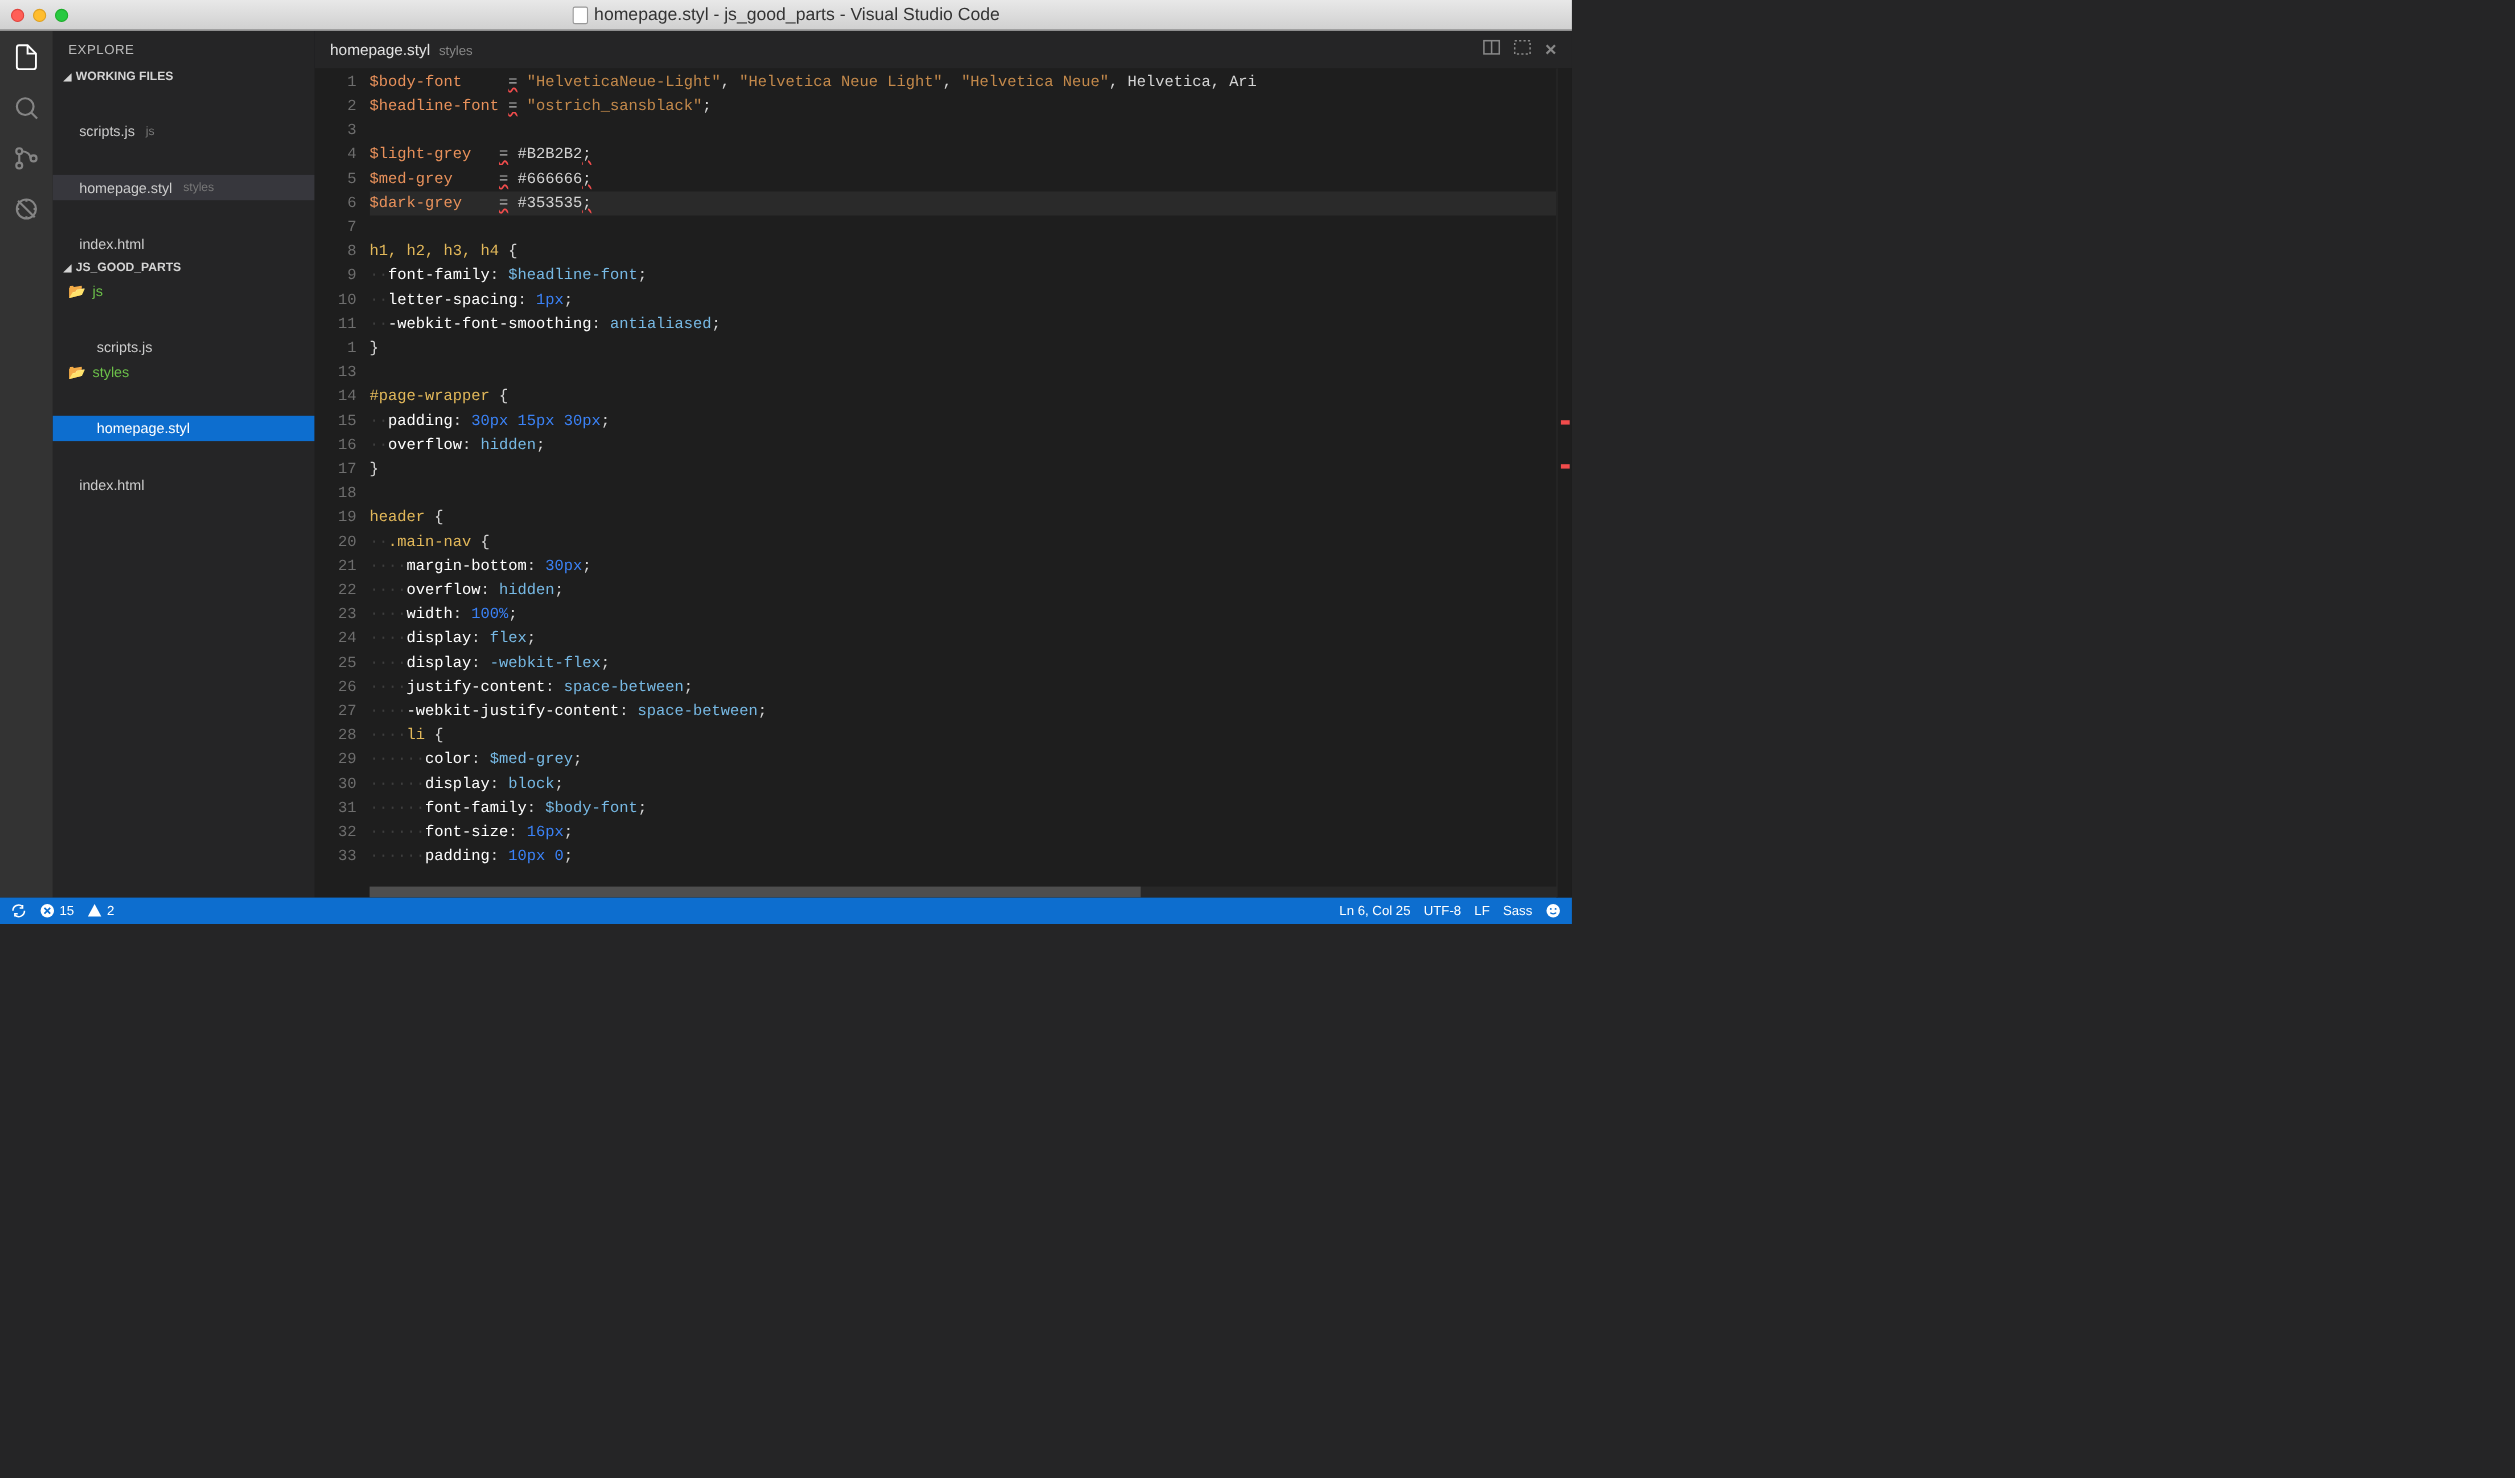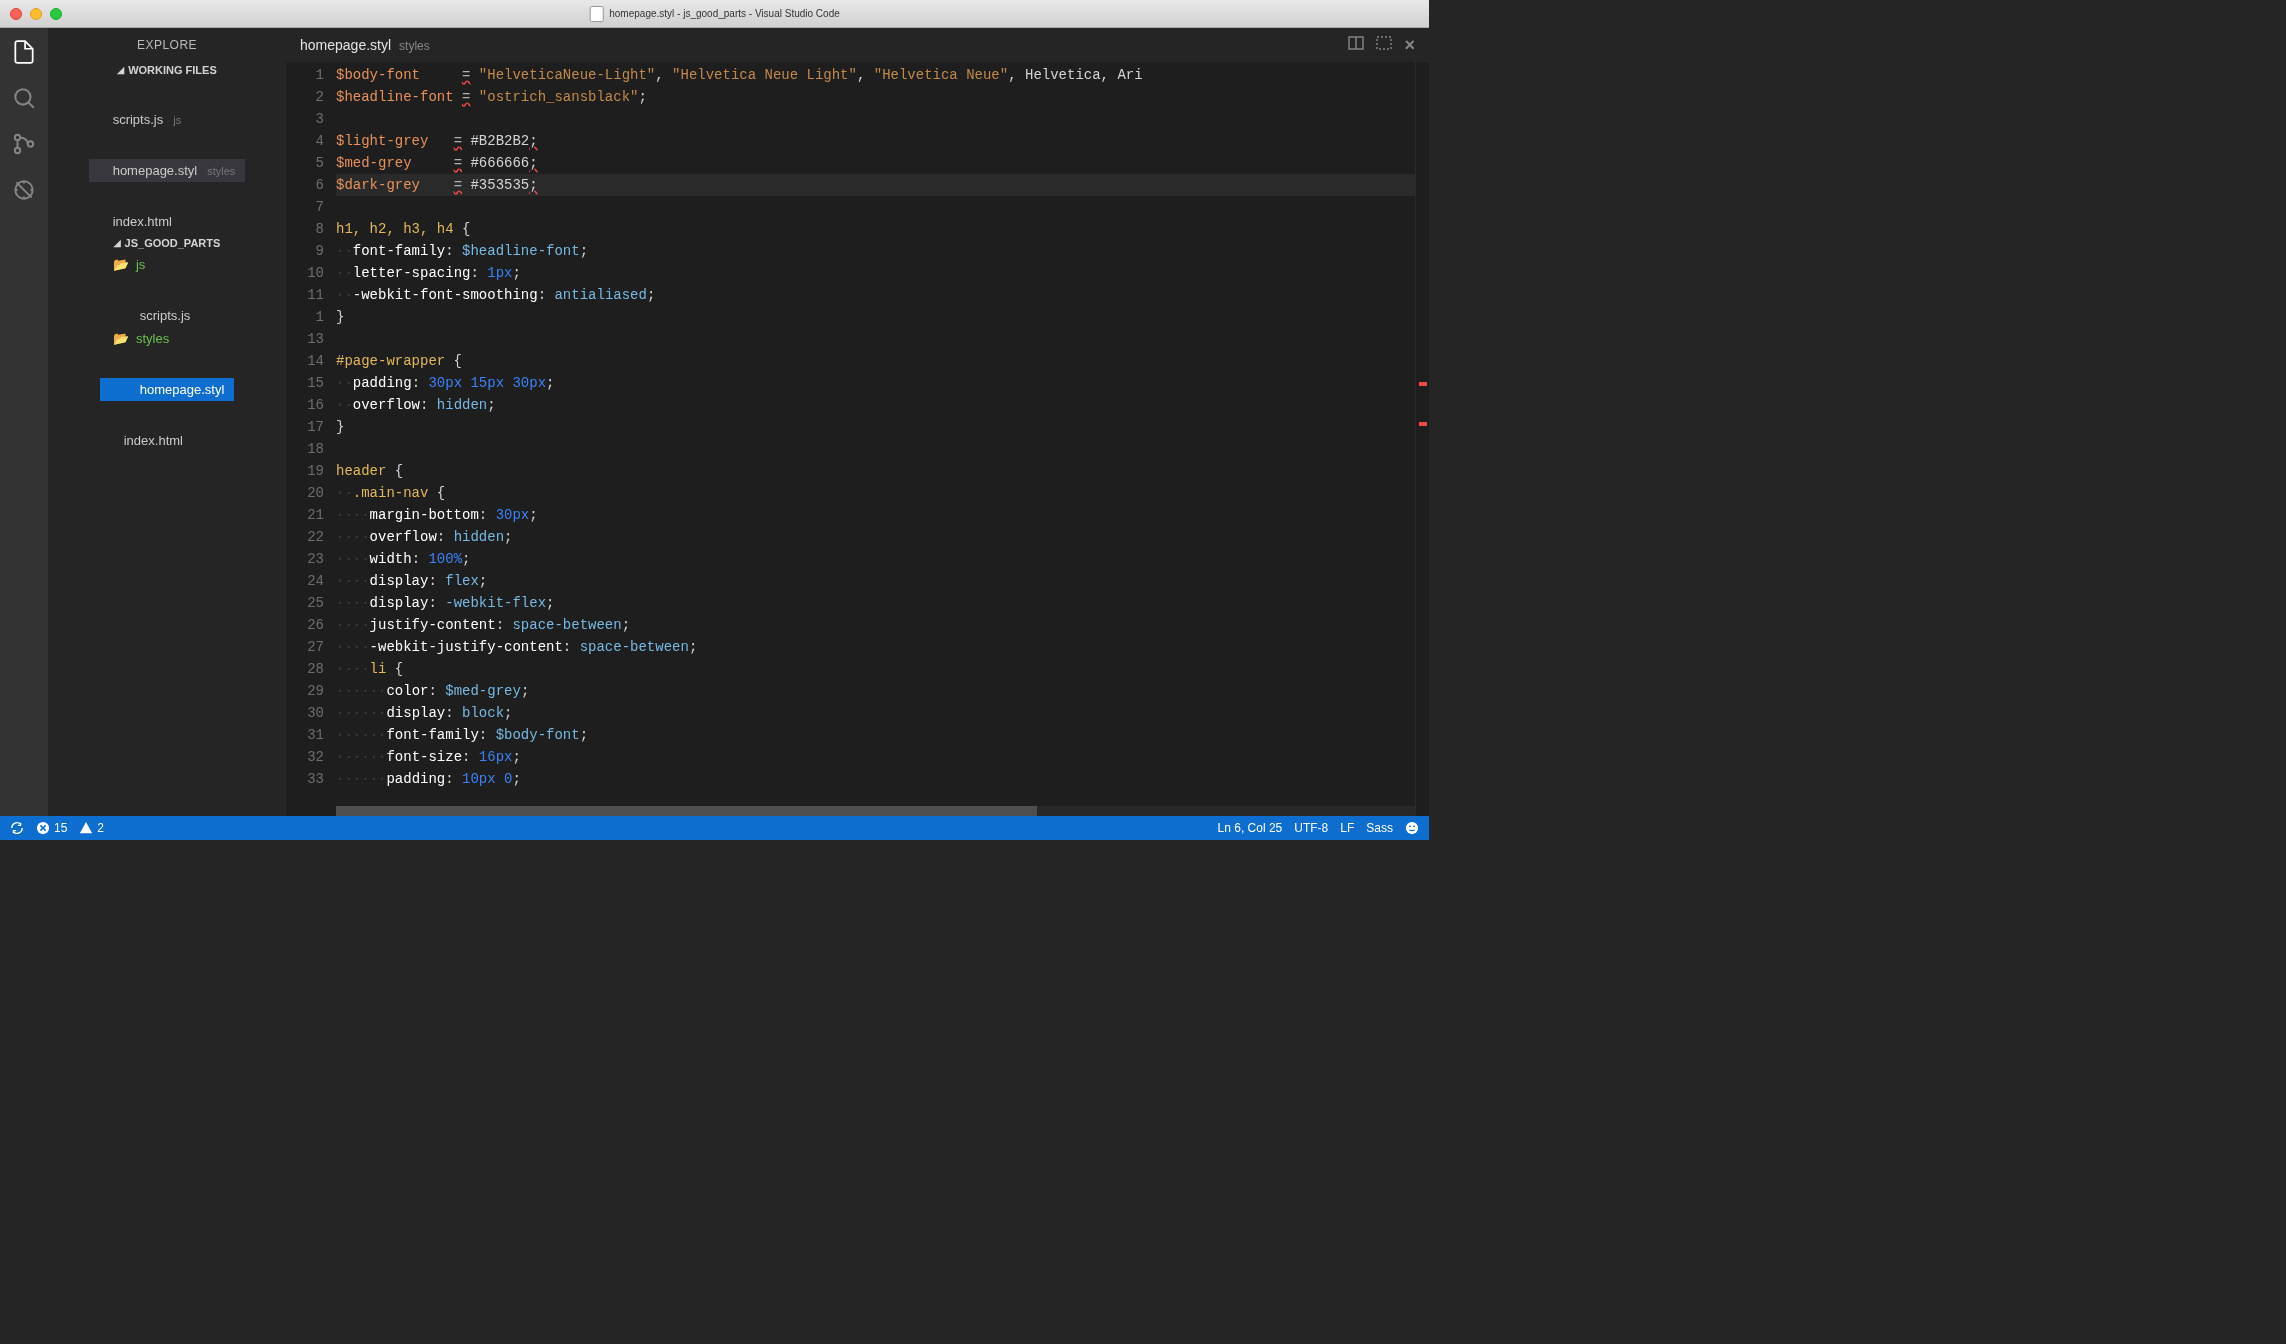--- a/index.html
+++ b/index.html
@@ -31,21 +31,21 @@
 .tl-min { background: #ffbd2e; border: 1px solid #dea123; }
 .tl-max { background: #28c940; border: 1px solid #1dad2b; }
 .title-center {
   position: absolute;
   left: 50%;
   transform: translateX(-50%);
   display: flex;
   align-items: center;
   gap: 6px;
   color: #333;
-  font-size: 10px;
+  font-size: 16px;
 }
 .file-icon-title {
   width: 14px; height: 16px;
   background: #fff;
   border: 1px solid #999;
   border-radius: 2px;
   position: relative;
 }
 .main-area {
   flex: 1;
@@ -68,21 +68,20 @@
   cursor: pointer;
 }
 .activity-icon.active { color: #ffffff; }
 .activity-icon svg { width: 26px; height: 26px; }
 .sidebar {
   width: 238px;
   background: #252526;
   display: flex;
   flex-direction: column;
   font-size: 13px;
-  align-items: center;
 }
 .sidebar-title {
   padding: 10px 14px 8px;
   color: #bbbbbb;
   font-size: 12px;
   letter-spacing: 0.5px;
 }
 .section-header {
   padding: 4px 10px;
   font-weight: bold;

